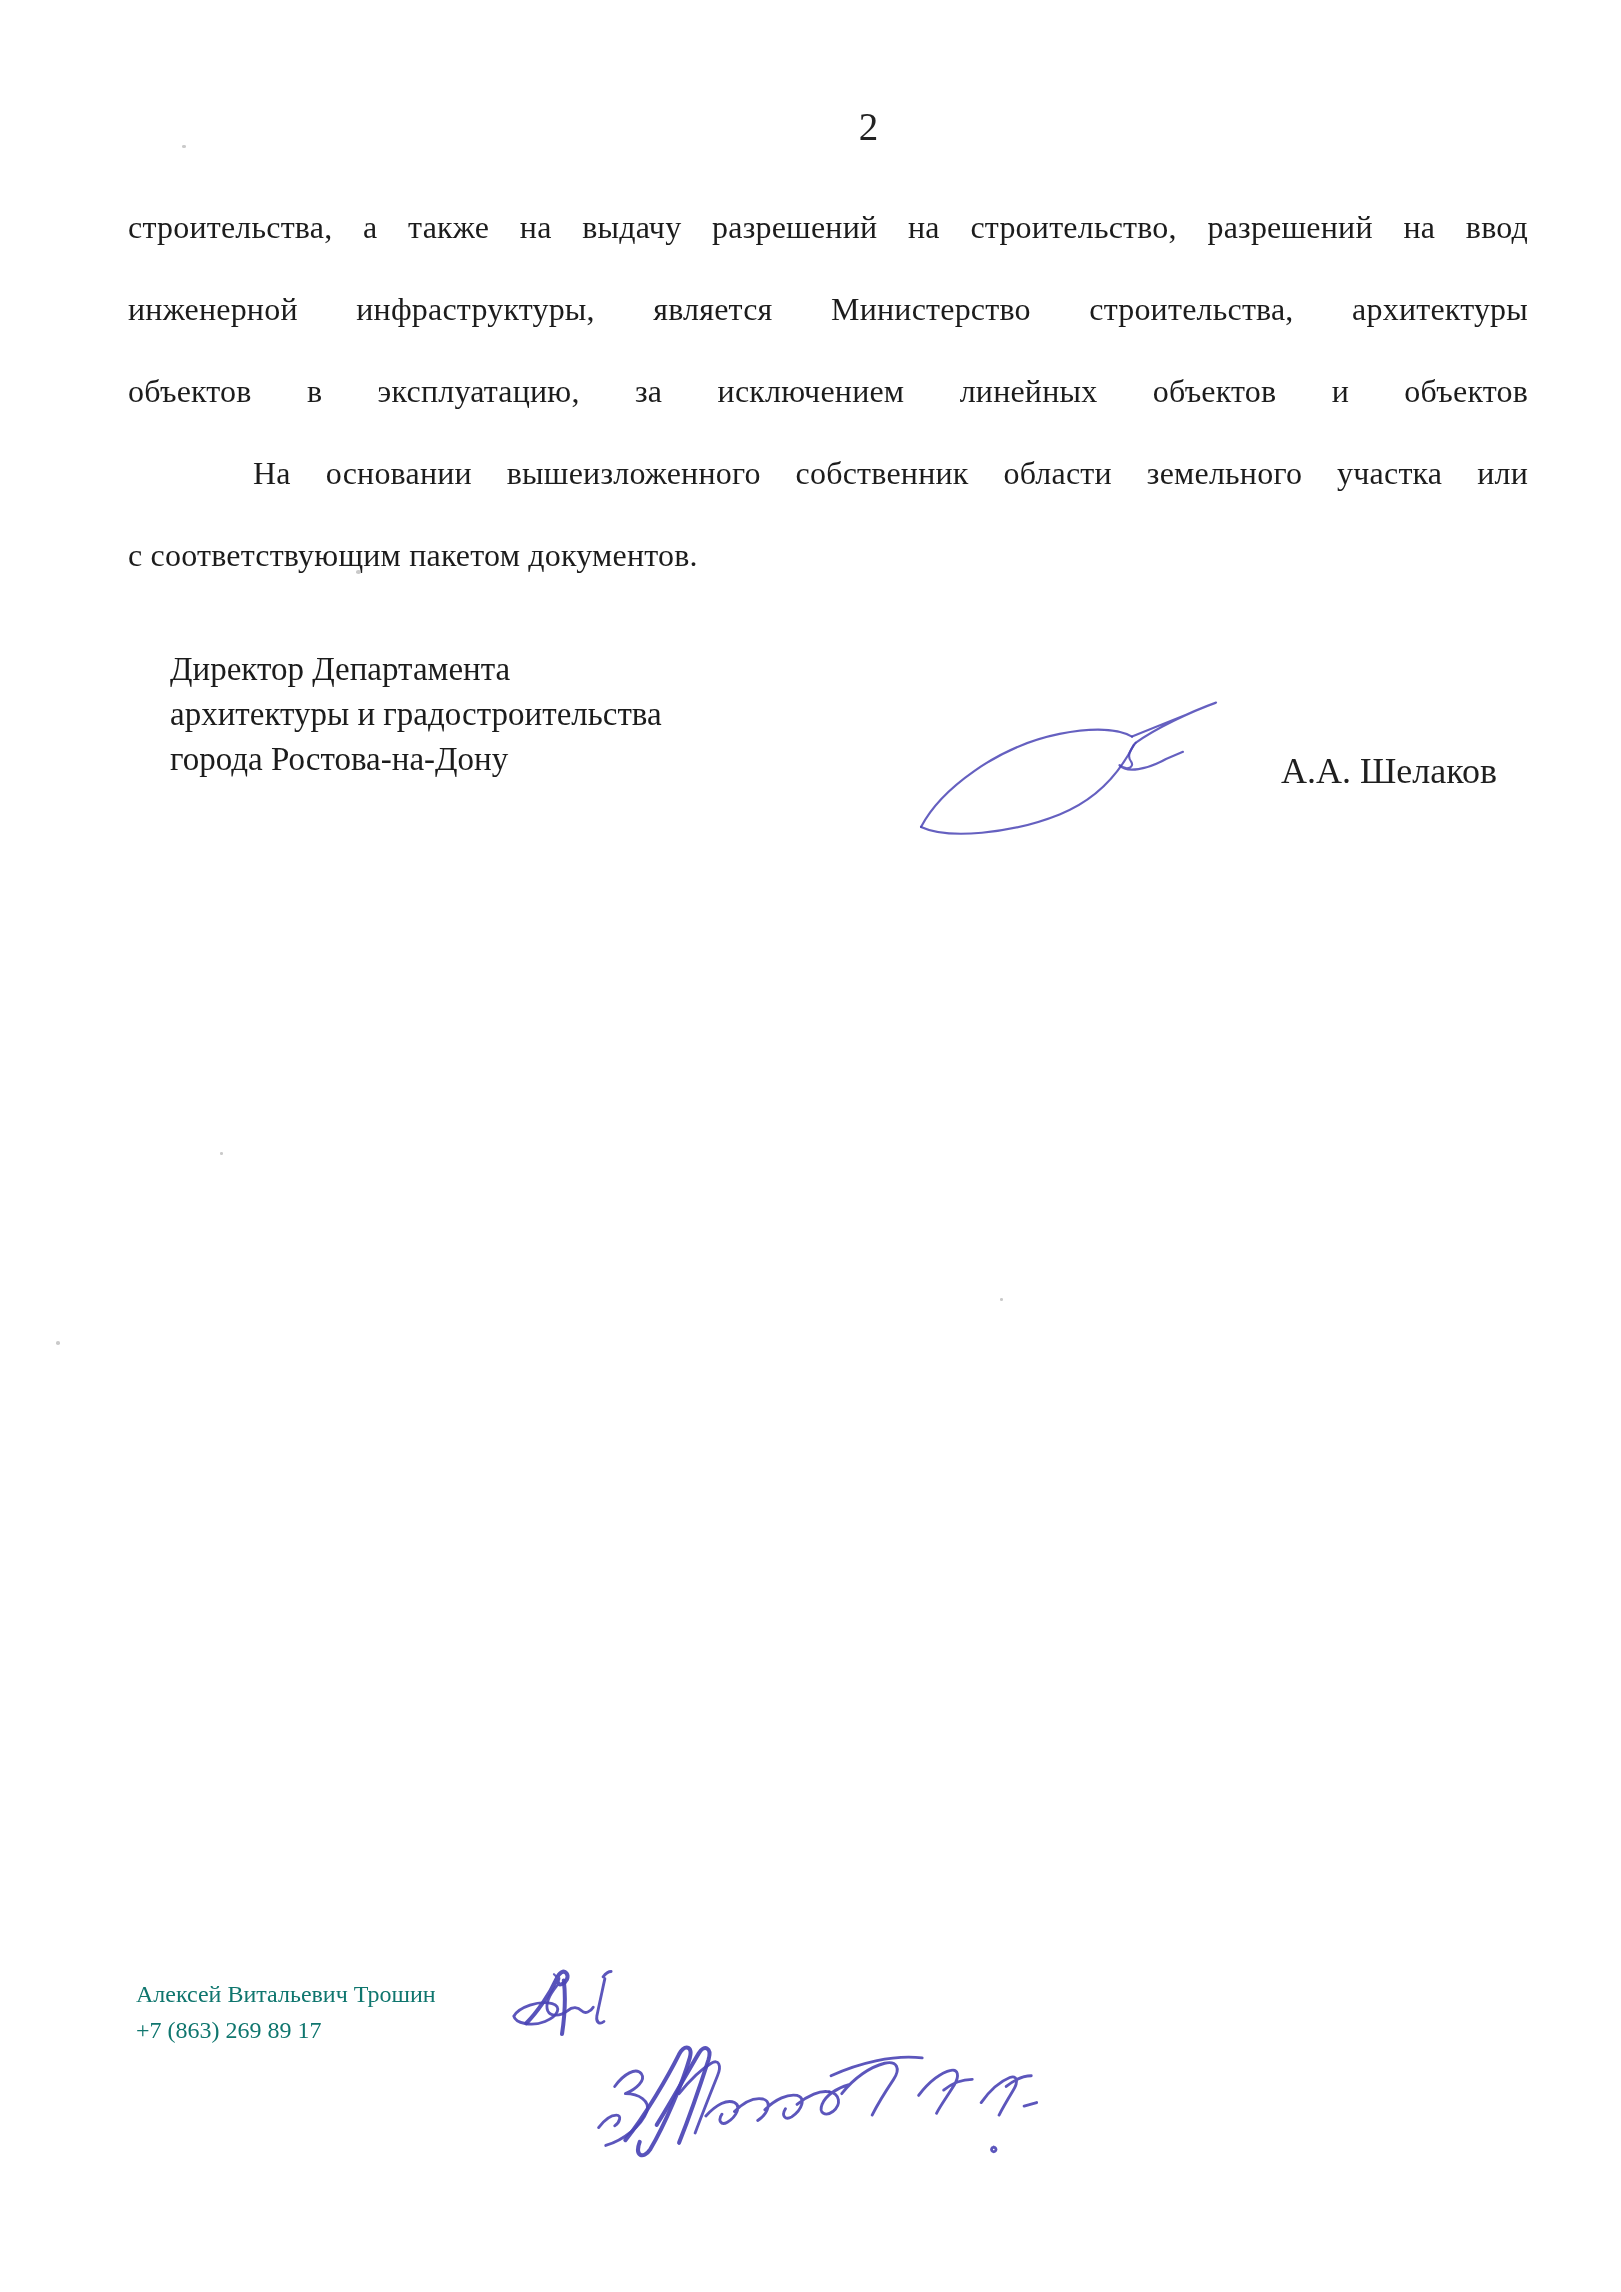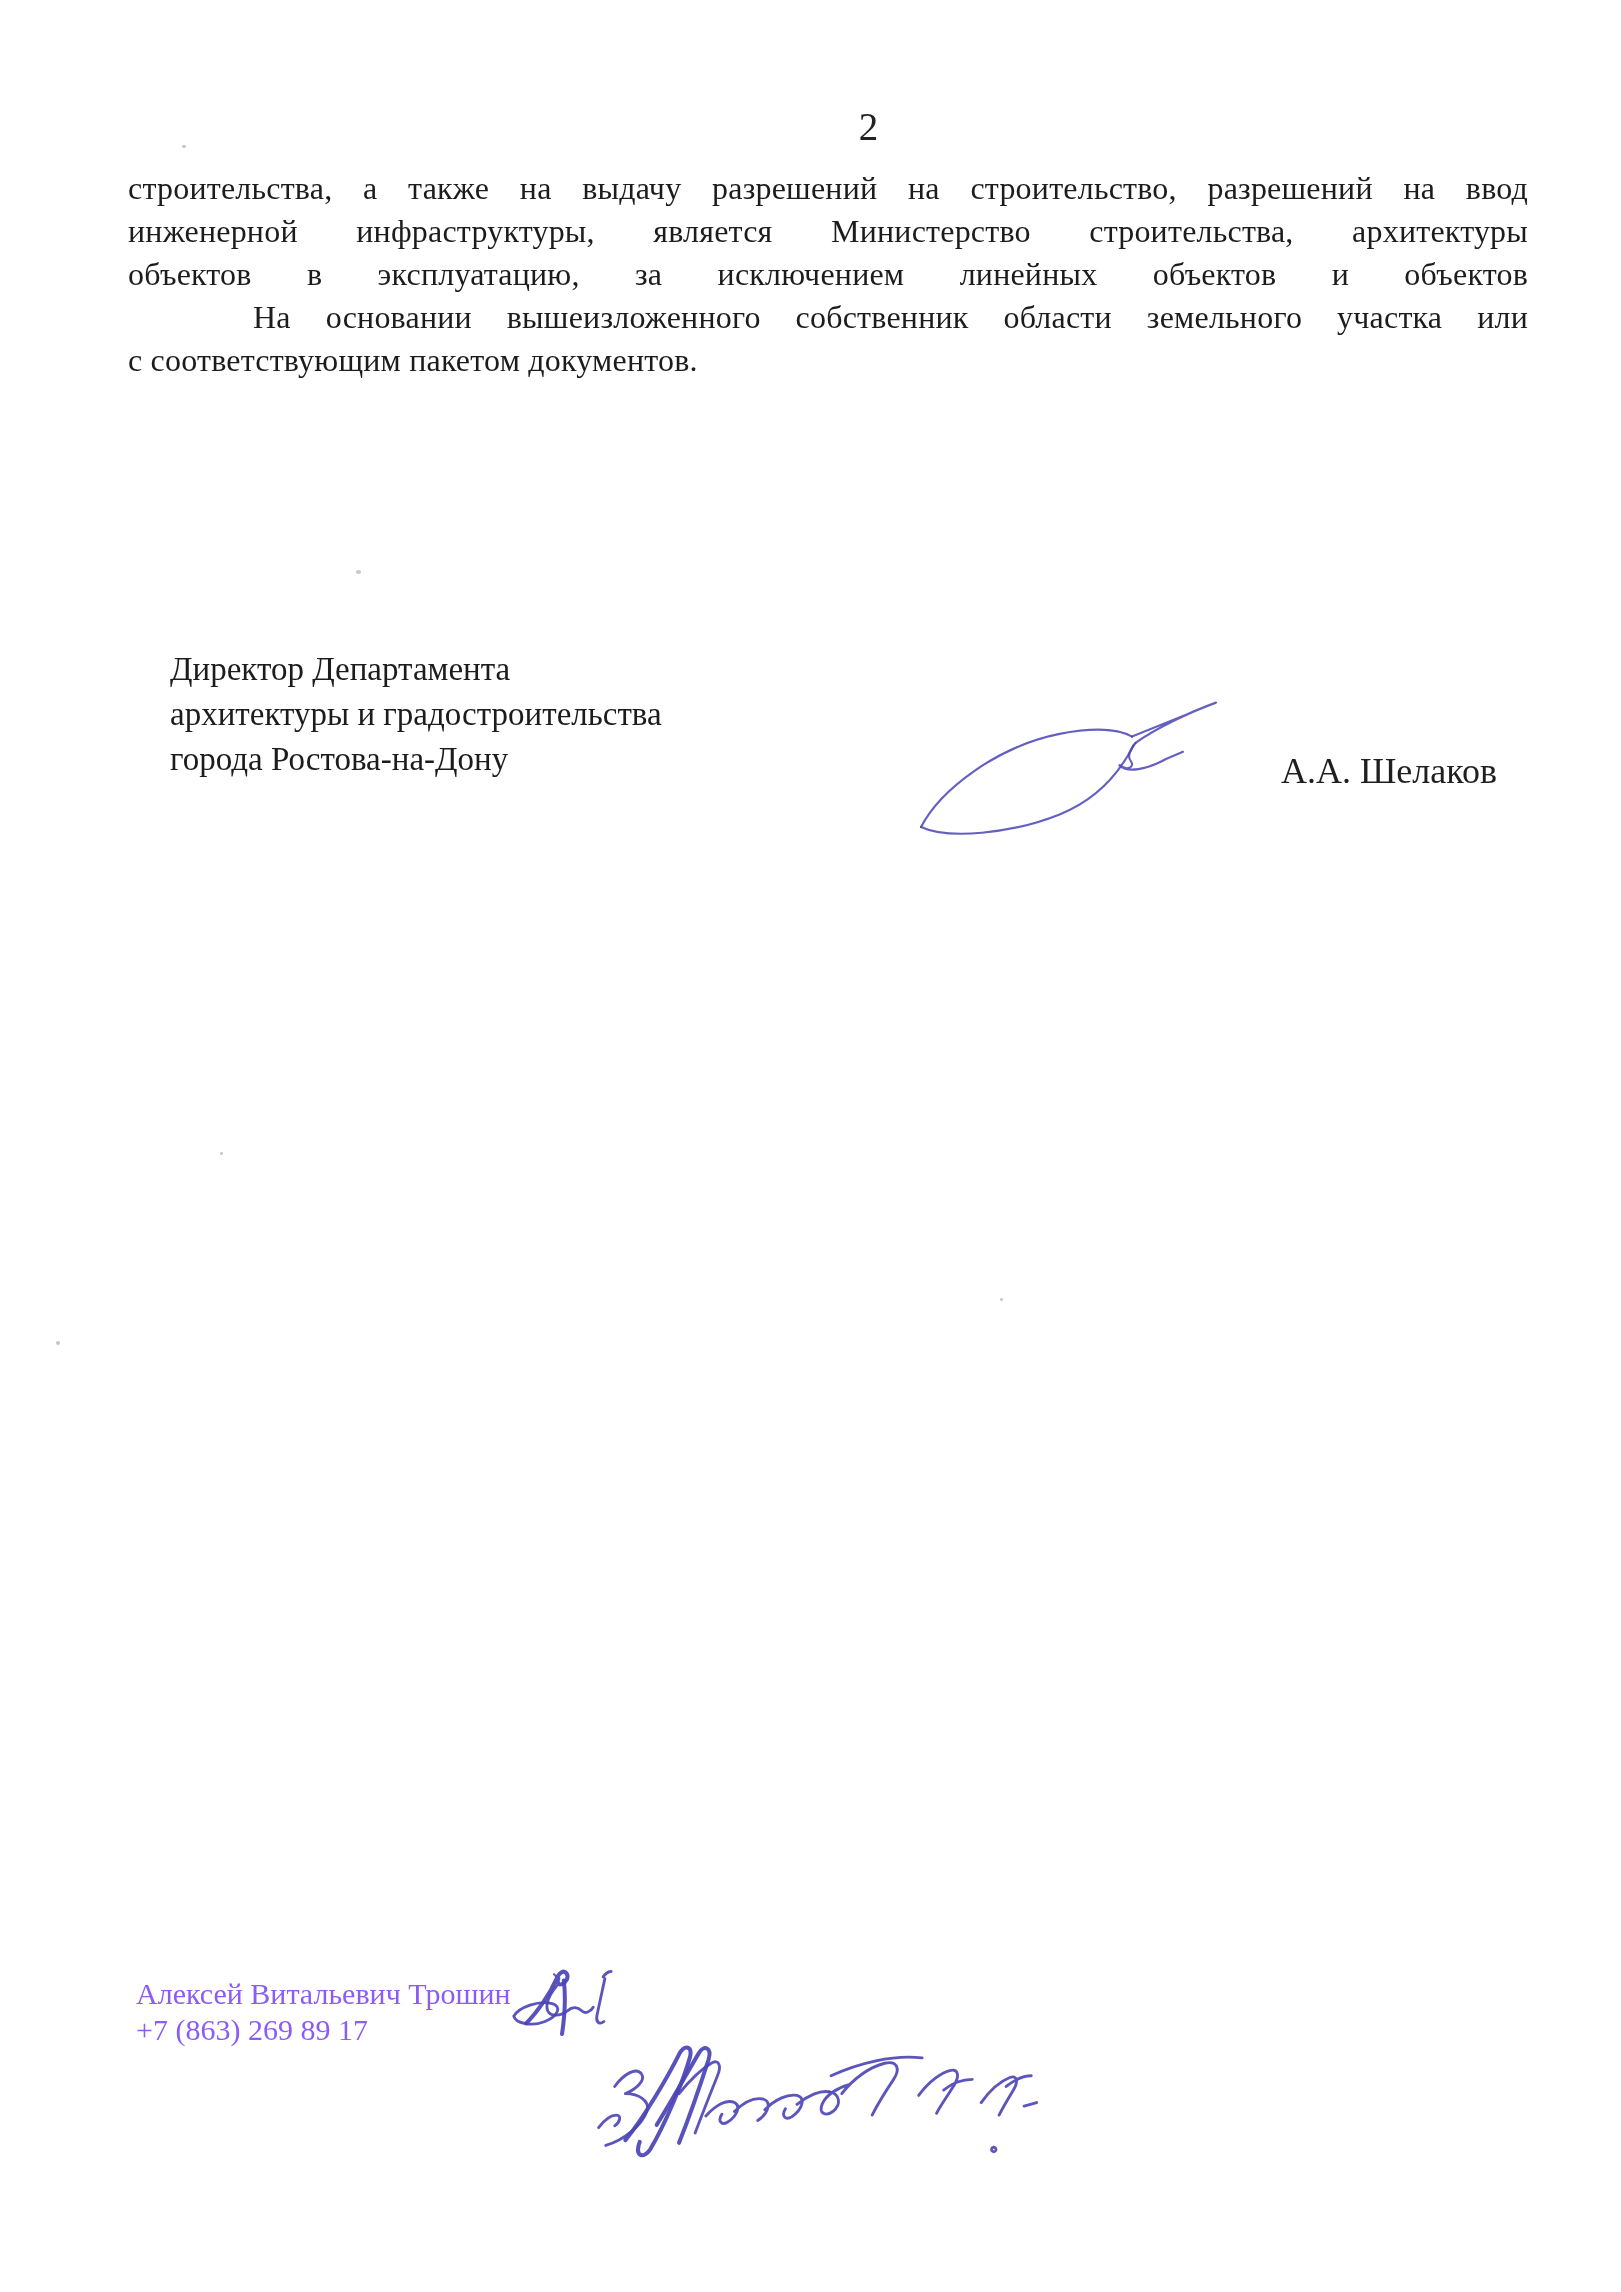--- a/index.html
+++ b/index.html
@@ -14,34 +14,34 @@
   }
   .page-number {
     position:absolute; left:813px; top:104px; width:111px;
     text-align:center; font-size:39px; color:#222;
   }
   .body-text {
     position:absolute; left:128px; top:167px; width:1400px;
     font-size:32px; line-height:43px;
     letter-spacing:0.2px;
   }
-  .line { height:43px; overflow:hidden; white-space:nowrap; }
+  .line { height:43px; overflow:hidden; white-space:nowrap;margin-top:39px; }
   .jline { text-align:justify; text-align-last:justify; white-space:normal; }
   .indent { text-indent:125px; }
   .signer-title {
     position:absolute; left:170px; top:647px; width:627px;
     text-align:left; font-size:33px; line-height:45px;
   }
   .signer-name {
     position:absolute; left:1281px; top:734px;
     font-size:36px; color:#1f1f1f; white-space:nowrap;margin-top:16px;
   }
   .contact {
     position:absolute; left:136px; top:1976px;
-    font-size:30px; line-height:36px; color:#8b5cf6;
+    font-size:24px; line-height:36px; color:#0f766e;
   }
   .sig { position:absolute; }
   .sig path { fill:none; stroke:#4a44b5; stroke-linecap:round; stroke-linejoin:round; }
   .sig .thin  { stroke-width:2.4; opacity:0.85; }
   .sig .mid   { stroke-width:3.2; opacity:0.9; }
   .sig .heavy { stroke-width:4.5; opacity:0.92; }
   .director-sig { left:912px; top:691px; width:322px; height:152px; }
   .small-sig    { left:510px;  top:1934px; width:179px; height:125px; }
   .bottom-sig   { left:589px;  top:2040px; width:459px; height:118px; }
   .speck {

